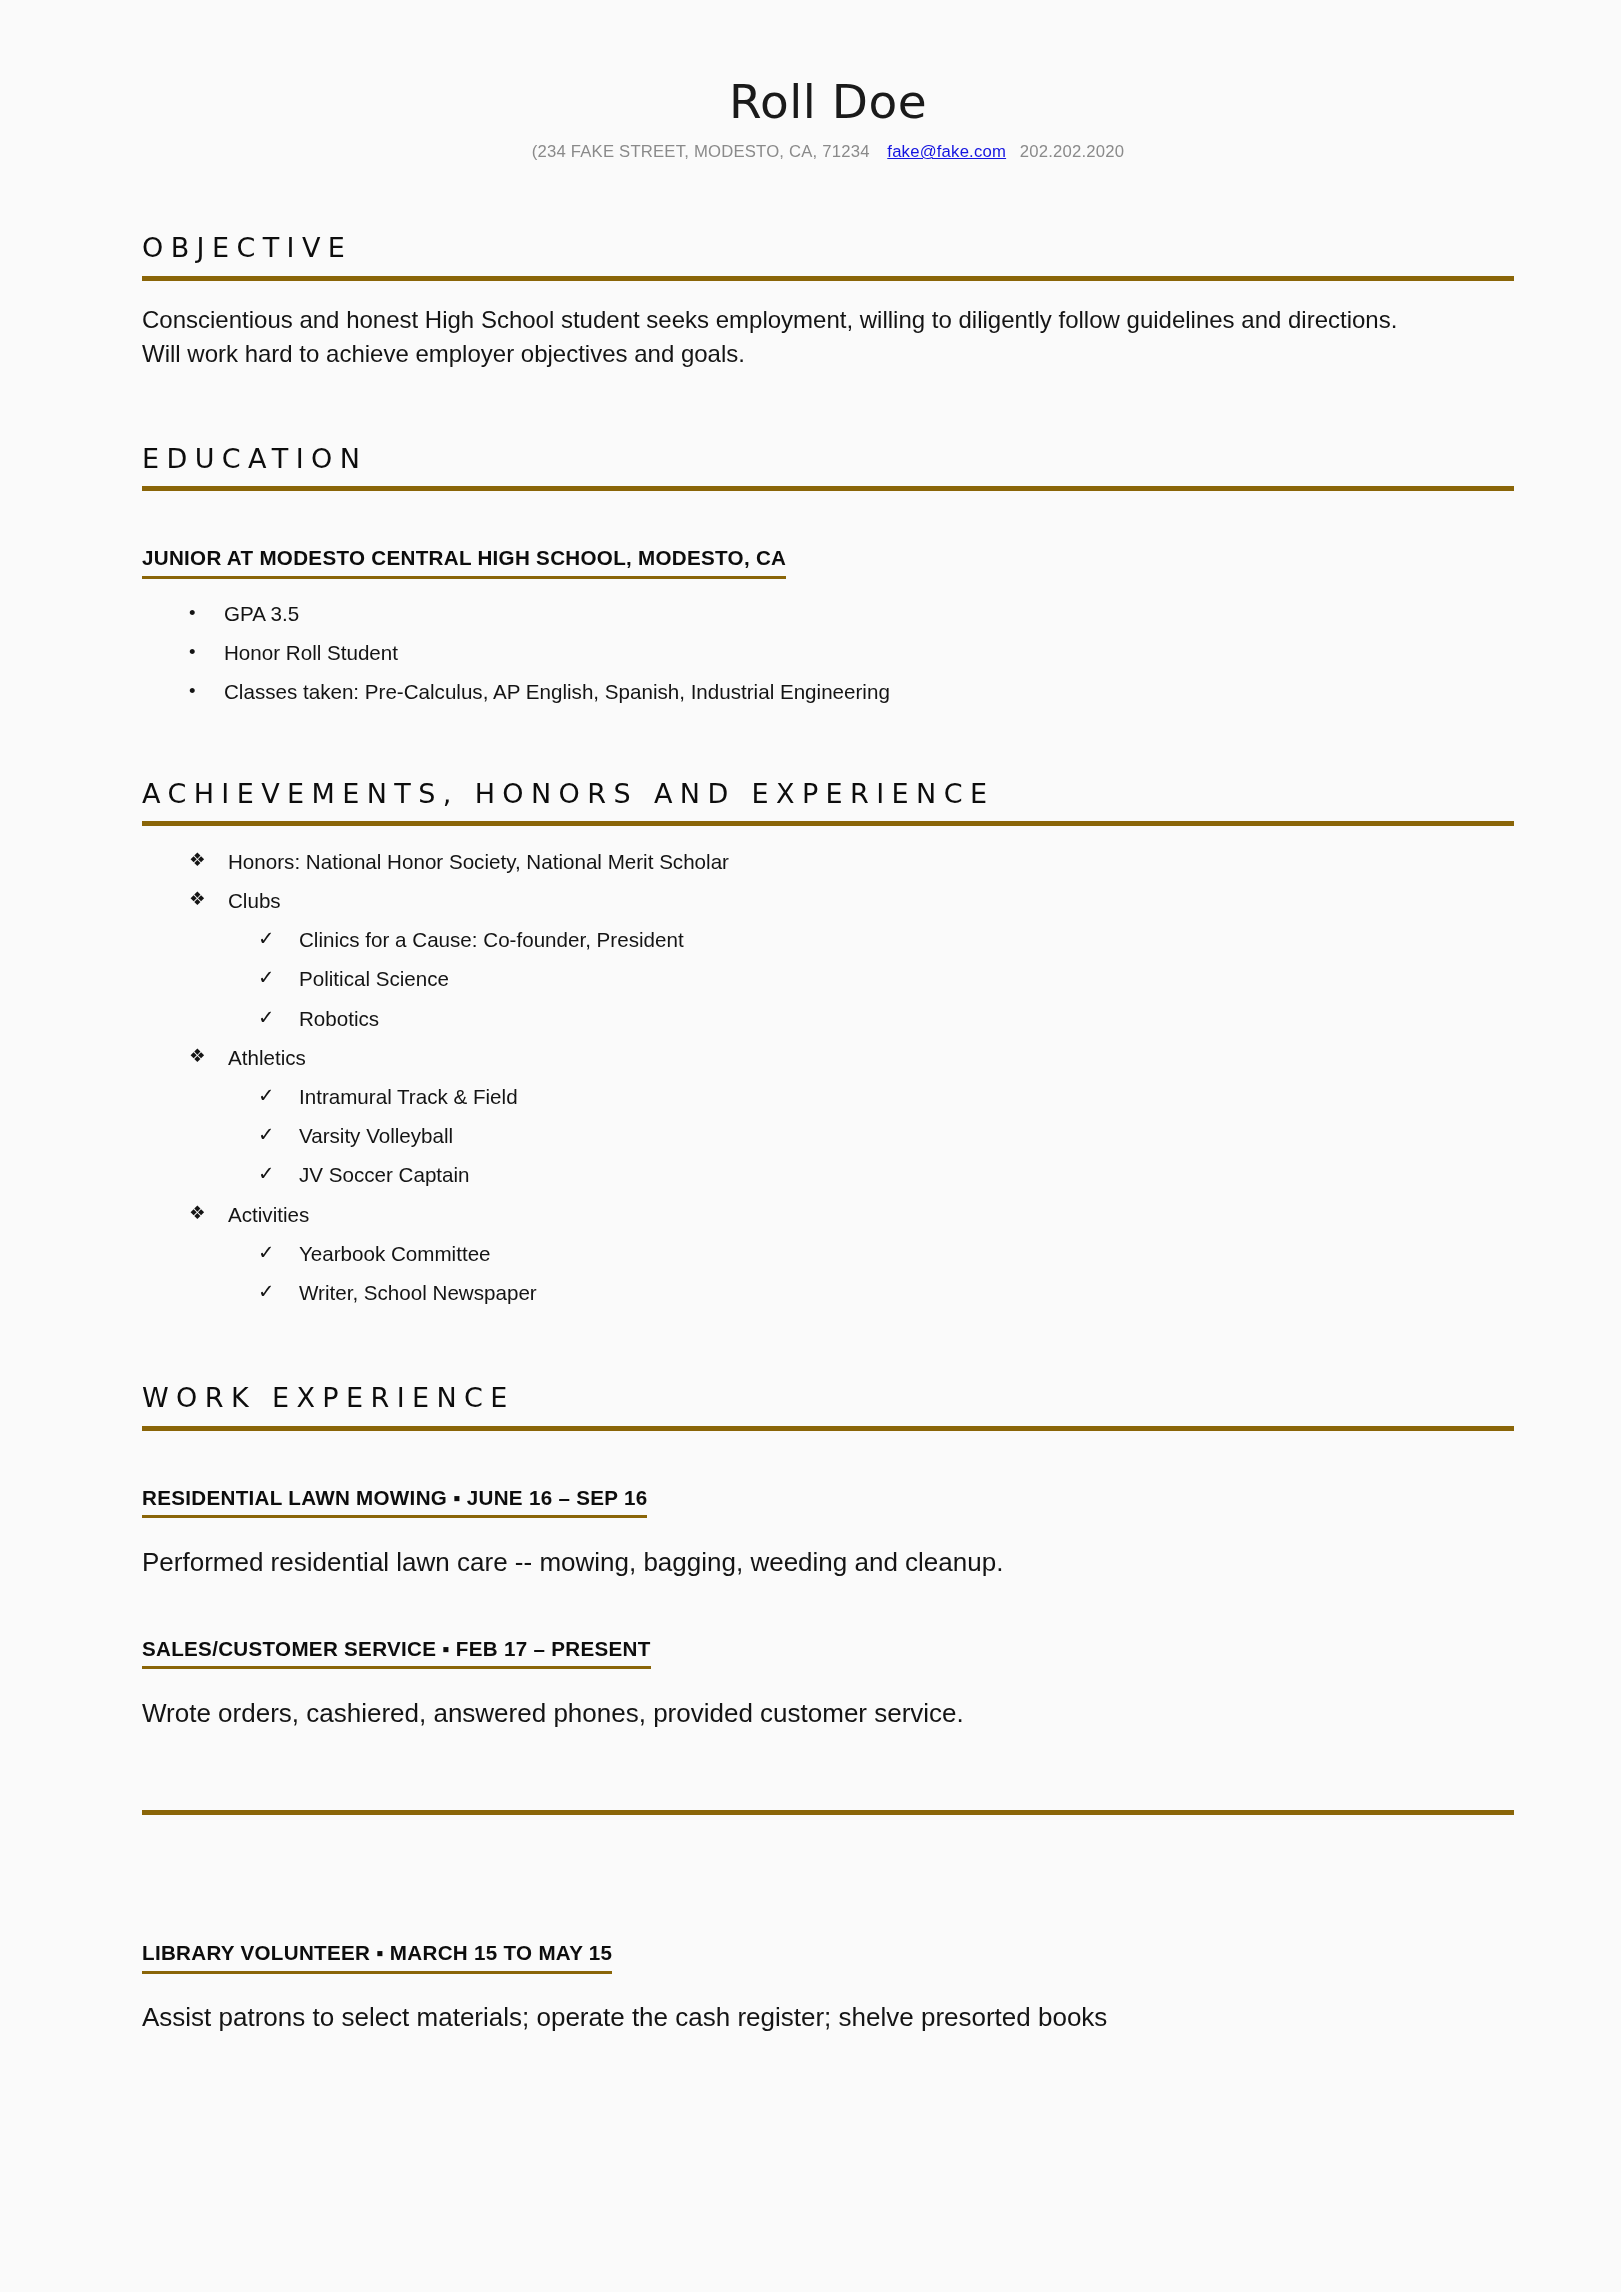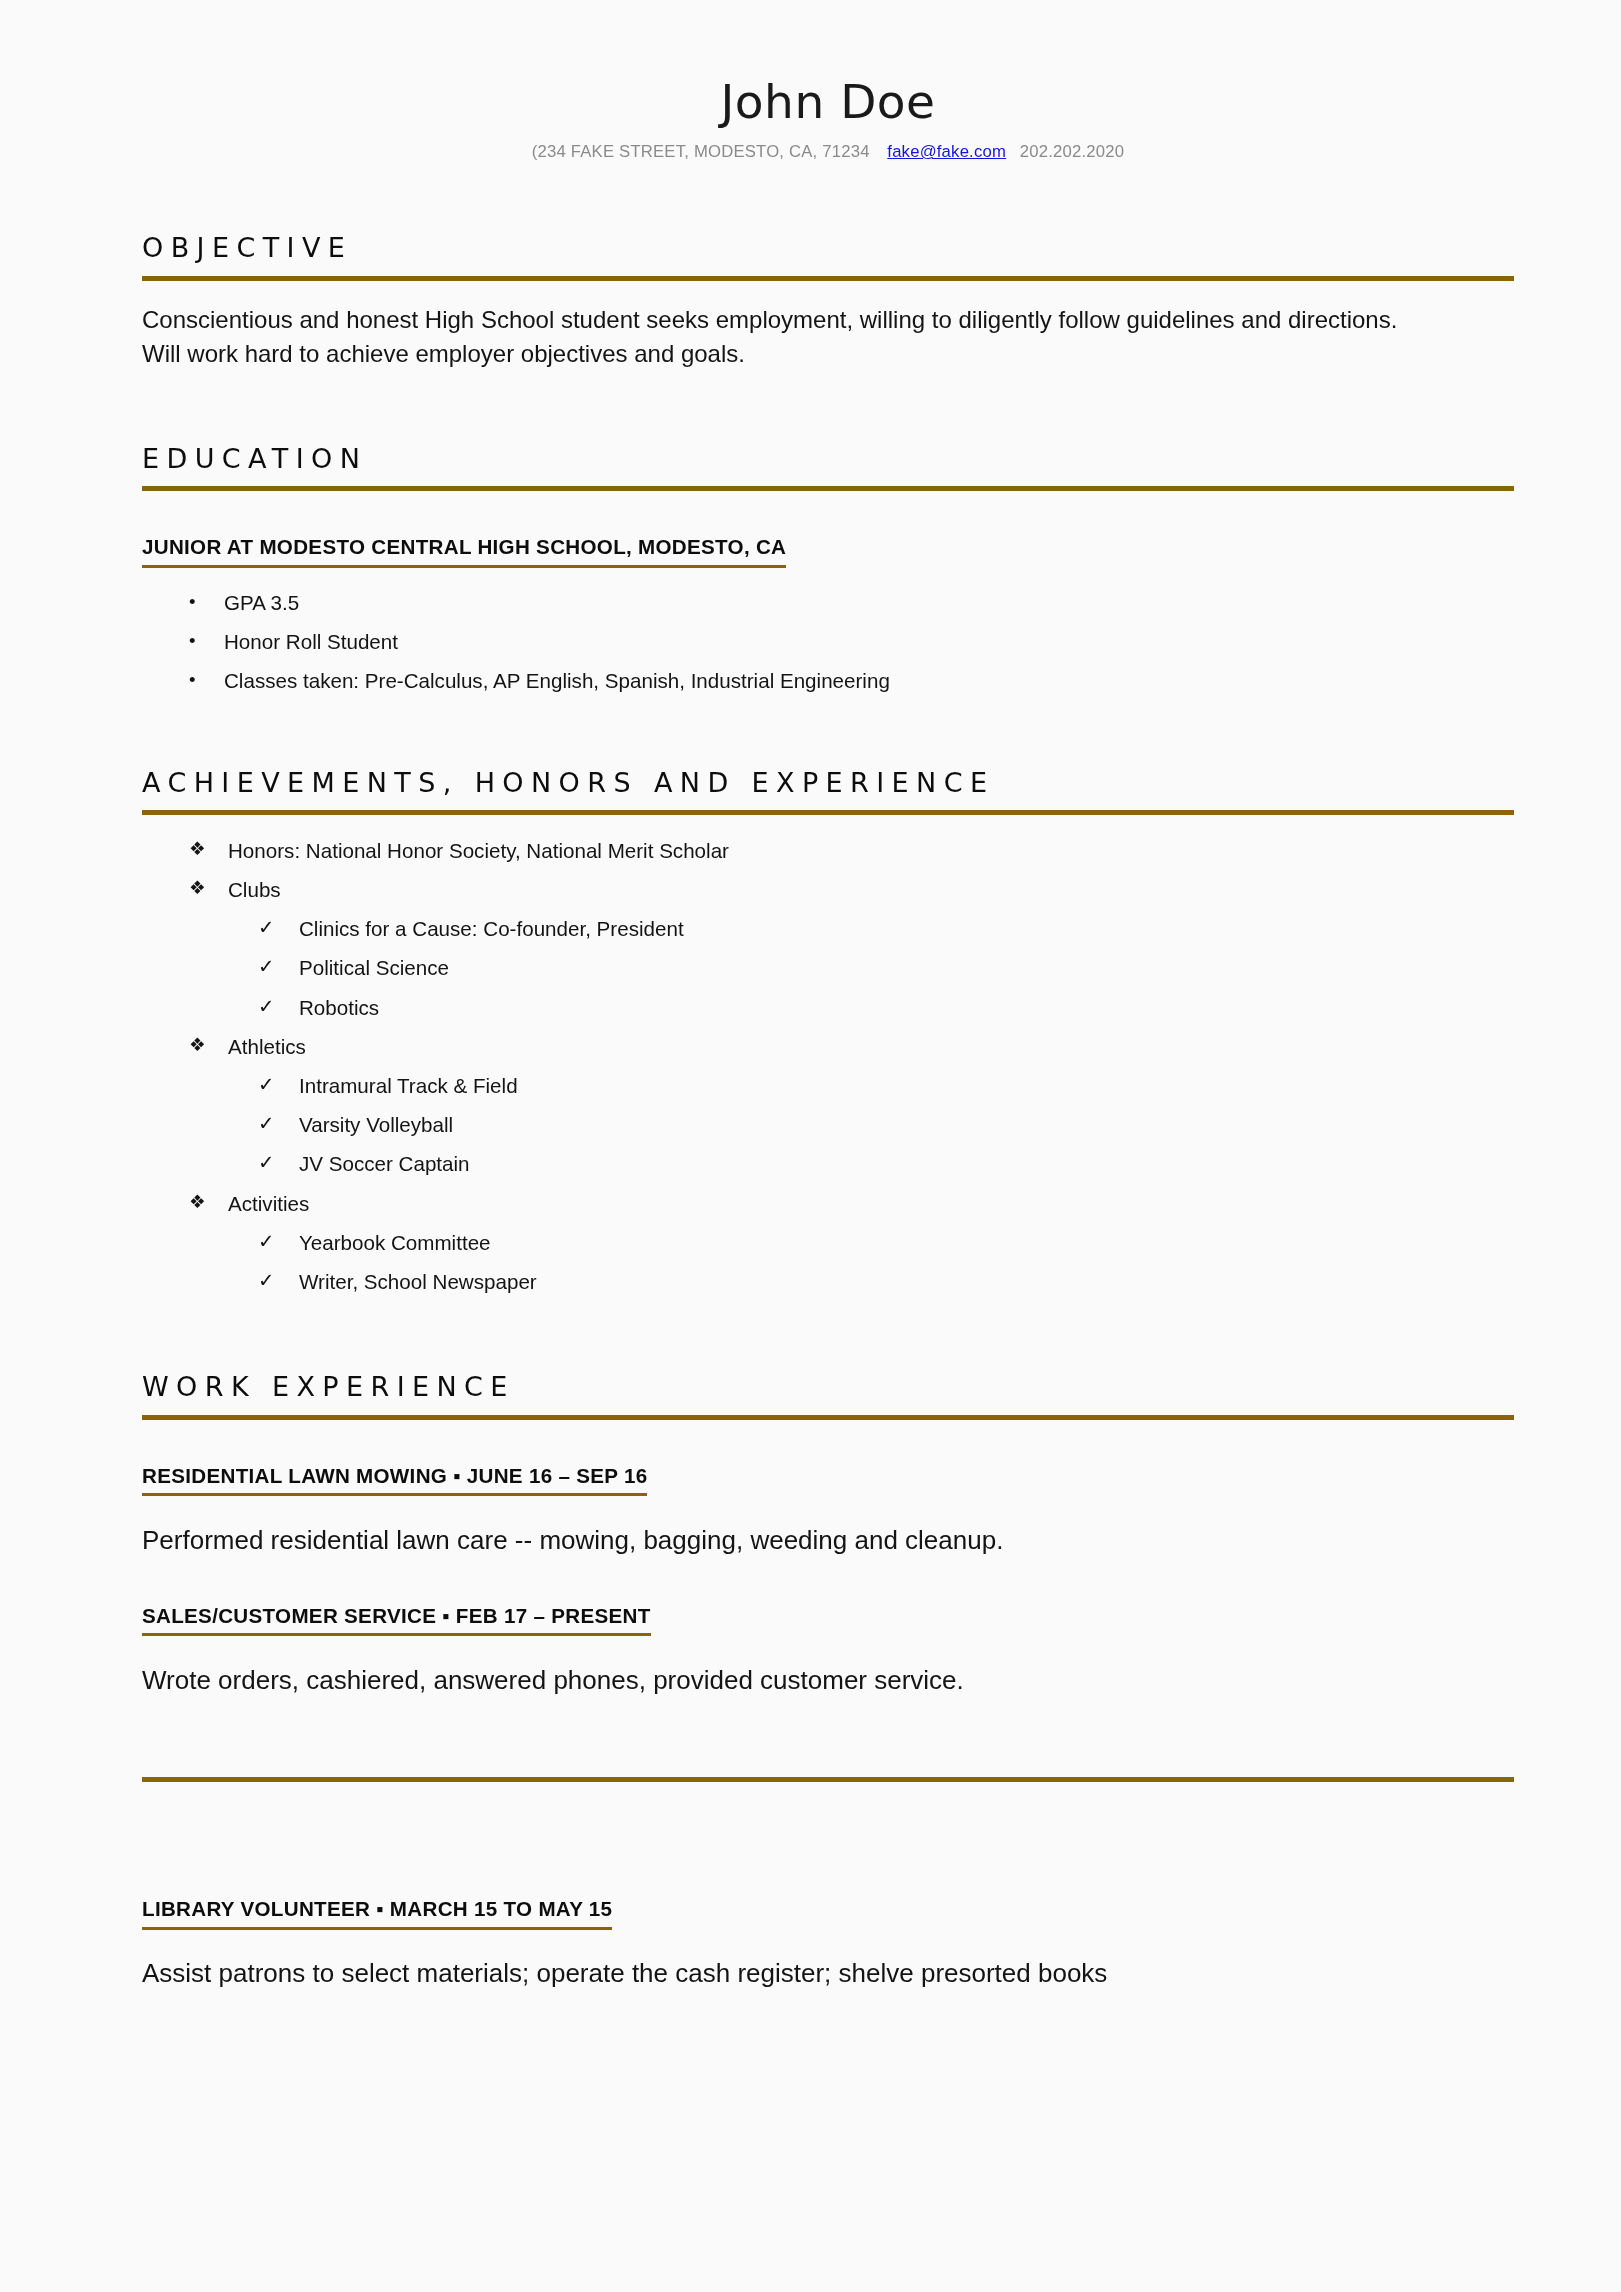--- a/index.html
+++ b/index.html
@@ -82,21 +82,21 @@
   
   .body-text {
     font-size: 24px;
     color: #141414;
     line-height: 1.42;
     margin: 22px 0 0 0;
     max-width: 1289px;
   }
 
   
-  .entry { margin-top: 44px; }
+  .entry { margin-top: 55px; }
   .entry-title {
     display: inline-block;
     font-size: 20.6px;
     font-weight: bold;
     color: #0d0d0d;
     letter-spacing: 0.3px;
     line-height: 1.2;
     padding-bottom: 4.9px;
     border-bottom: 3.9px solid #8a6508;
   }
@@ -174,21 +174,21 @@
   }
   .gap-large { height: 71px; }
 </style>
 </head>
 <body>
 
 <div class="page">
   <div class="content">
 
     <div class="resume-header">
-      <div class="cand-name">John Doe</div>
+      <div class="cand-name">Roll Doe</div>
       <div class="contact-line">
         <span class="addr">(234 FAKE STREET, MODESTO, CA, 71234</span><a class="email" href="#">fake@fake.com</a><span class="phone">202.202.2020</span>
       </div>
     </div>
 
     <div class="section sp-objective">
       <div class="section-title">OBJECTIVE</div>
       <div class="section-rule"></div>
       <p class="body-text">Conscientious and honest High School student seeks employment, willing to diligently follow guidelines and directions. Will work hard to achieve employer objectives and goals.</p>
     </div>

